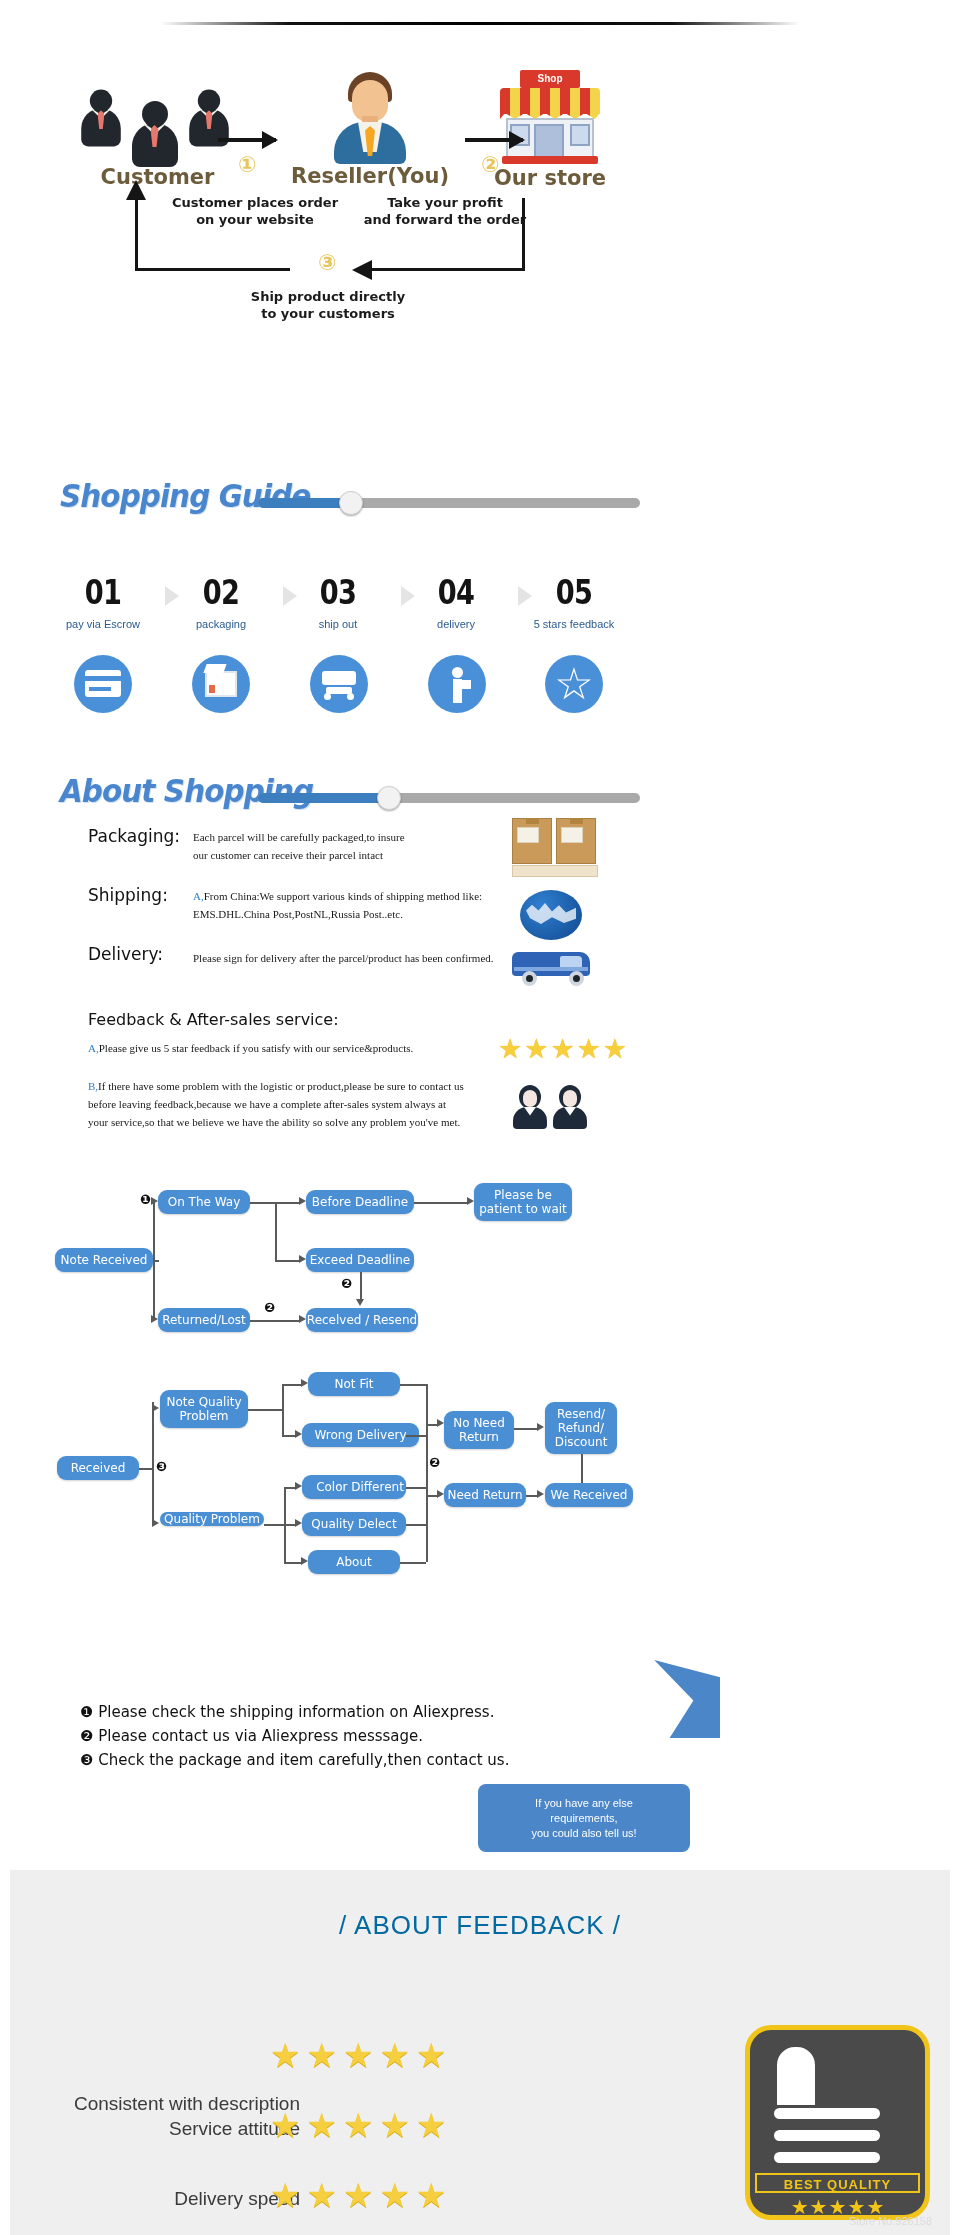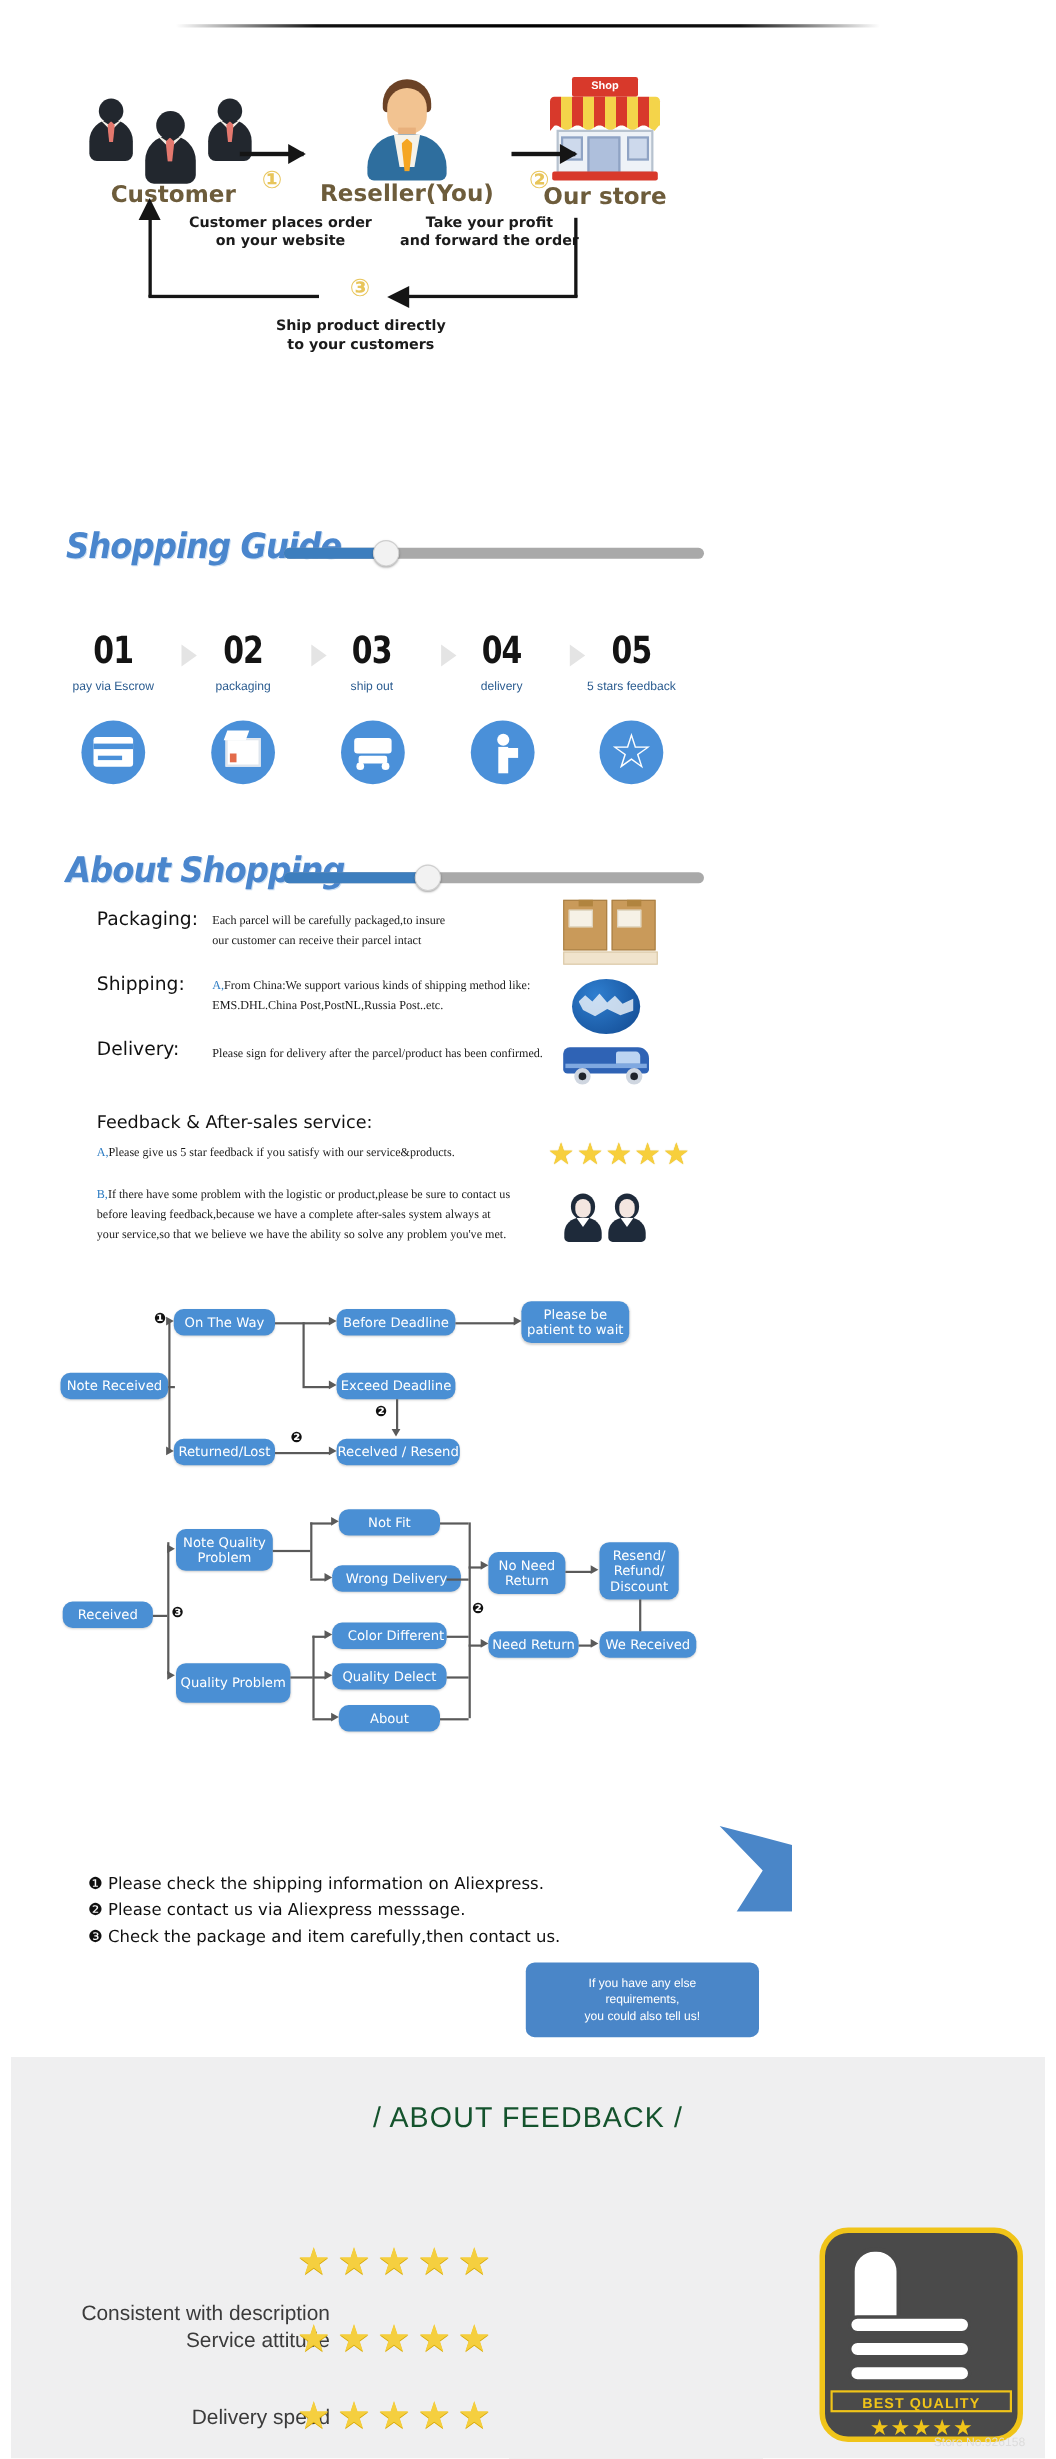--- a/index.html
+++ b/index.html
@@ -143,21 +143,21 @@
   .fnum { position:absolute; font-family:"DejaVu Sans", sans-serif; font-size:13px; font-weight:bold; color:#111;}
 
   .notes { position:absolute; font-family:"DejaVu Sans", sans-serif; font-size:15px; color:#111; line-height:24px;}
   .callout { position:absolute; background:#4a86c8; color:#fff; border-radius:8px; text-align:center;
     font-size:11px; line-height:15px; display:flex; align-items:center; justify-content:center; padding:6px;}
   .callout-tail { position:absolute; width:70px; height:78px; background:#4a86c8;
     clip-path: polygon(100% 100%, 100% 22%, 6% 0%, 62% 52%, 28% 100%); }
 
   
   .footer { position:absolute; left:10px; top:1870px; width:940px; height:365px; background:#efeff0; }
-  .ftitle { position:absolute; width:100%; text-align:center; top:40px; font-size:26px; color:#14532d; letter-spacing:1px; font-weight:400;}
+  .ftitle { position:absolute; width:100%; text-align:center; top:40px; font-size:26px; color:#0369a1; letter-spacing:1px; font-weight:400;}
   .frow-lbl { position:absolute; font-size:19px; color:#3b3b3b; text-align:right; width:280px;}
   .fstars { position:absolute; font-size:34px; color:#f5cf3f; letter-spacing:6px; text-shadow:0 1px 0 #d7a800;}
   .thumb { position:absolute; left:735px; top:155px; width:185px; height:195px;}
   .thumb .ring { position:absolute; inset:0; border-radius:26px; background:#4a4a4a; border:5px solid #f0c419; }
   .thumb .hand { position:absolute; left:22px; top:18px; width:140px; height:125px;}
   .thumb .th-up { position:absolute; left:6px; top:0; width:46px; height:66px; background:#fff; border-radius:22px 22px 4px 4px; border:4px solid #4a4a4a;}
   .thumb .fg { position:absolute; left:4px; width:112px; height:17px; background:#fff; border:3px solid #4a4a4a; border-radius:9px;}
   .thumb .badge { position:absolute; left:10px; top:148px; width:165px; height:20px; background:#4a4a4a; color:#f0c419;
      font-size:13px; font-weight:bold; letter-spacing:1px; text-align:center; line-height:20px; border:2px solid #f0c419;}
   .thumb .bstars { position:absolute; left:18px; top:170px; width:150px; text-align:center; color:#f0c419; font-size:20px; letter-spacing:1px;}
@@ -401,21 +401,21 @@
   <div class="fa-r" style="left:299px; top:1315px;"></div>
   <div class="fnum" style="left:264px; top:1300px;">❷</div>
 
   <div class="fbox" style="left:57px; top:1456px; width:82px; height:24px;">Received</div>
   <div class="fnum" style="left:156px; top:1459px;">❸</div>
 
   <div class="fbox" style="left:160px; top:1390px; width:88px; height:38px; flex-direction:column;">
     <span>Note Quality</span>
     <span>Problem</span>
   </div>
-  <div class="fbox" style="left:160px; top:1512px; width:104px; height:36px;">Quality Problem</div>
+  <div class="fbox" style="left:160px; top:1512px; width:104px; height:14px;">Quality Problem</div>
 
   <div class="fbox" style="left:308px; top:1372px; width:92px; height:24px;">Not Fit</div>
   <div class="fbox" style="left:302px; top:1423px; width:117px; height:24px;">Wrong Delivery</div>
   <div class="fbox" style="left:302px; top:1475px; width:104px; height:24px;padding-left:12px;">Color Different</div>
   <div class="fbox" style="left:302px; top:1512px; width:104px; height:24px;">Quality Delect</div>
   <div class="fbox" style="left:308px; top:1550px; width:92px; height:24px;">About</div>
 
   <div class="fbox" style="left:444px; top:1411px; width:70px; height:38px; flex-direction:column;">
     <span>No Need</span>
     <span>Return</span>

